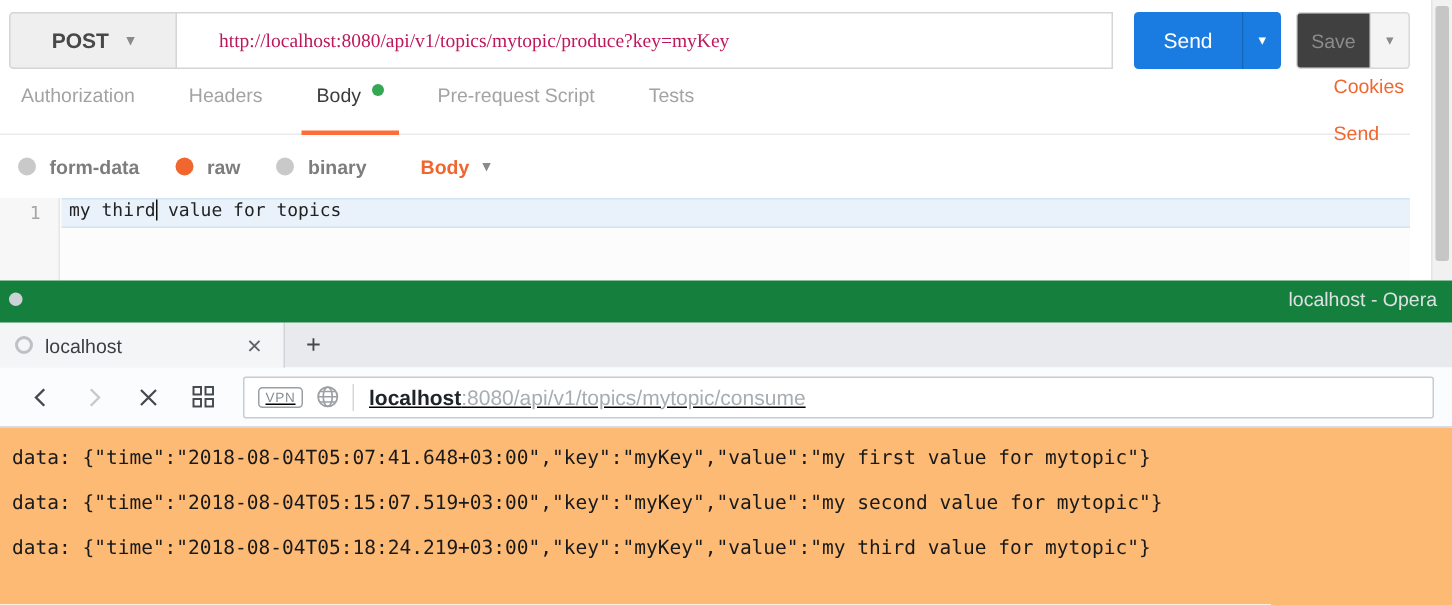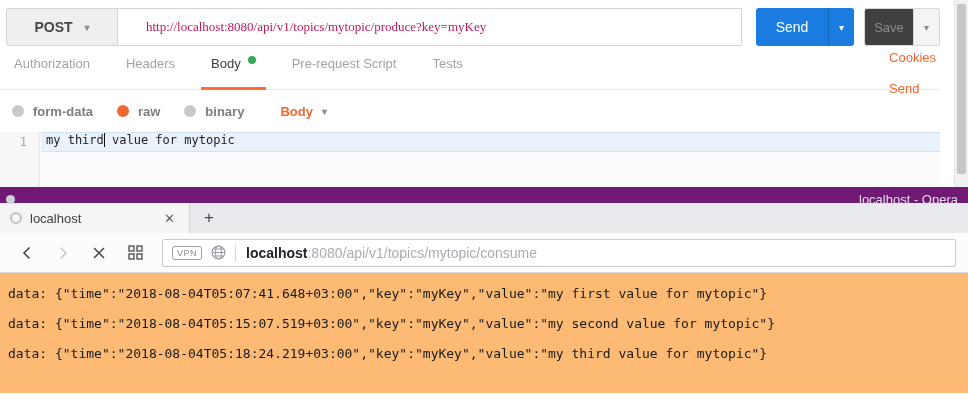--- a/index.html
+++ b/index.html
@@ -61,41 +61,41 @@
     border-top:1px solid #d2e3f3; border-bottom:1px solid #d2e3f3; display:flex;
     align-items:flex-start; padding-left:5px; color:#222; cursor:text; }
   .edit-cursor { display:inline-block; width:1px; height:14px; background:#111; }
 
   .pm-scrollbar { position:absolute; right:0; top:0; width:14px; height:187px;
     background:#f1f1f1; border-left:1px solid #e4e4e4; }
   .pm-scroll-thumb { position:absolute; left:2px; right:2px; top:4px; height:170px;
     background:#c6c6c6; border-radius:2px; cursor:grab; }
 
   
-  .op-titlebar { height:16px; background:#701a75; position:relative; }
+  .op-titlebar { height:28px; background:#15803d; position:relative; }
   .op-dot { position:absolute; left:6px; top:8px; width:9px; height:9px; border-radius:50%;
     background:#cdd2d6; }
   .op-title { position:absolute; right:10px; top:0; line-height:26px; color:#dde1e4; font-size:13px; }
 
   .op-tabstrip { height:30px; background:#e8eaed; display:flex; align-items:stretch; }
   .op-tab { width:190px; background:#f4f5f7; display:flex; align-items:center;
     padding:0 10px; border-right:1px solid #d0d3d7; cursor:pointer; }
   .op-favicon { width:12px; height:12px; border:2px solid #bcc1c6; border-radius:50%; flex:none; }
   .op-tab-title { margin-left:8px; font-size:13px; color:#3a3f44; flex:1; }
   .op-tab-close { font-size:13px; color:#5f6469; cursor:pointer; padding:2px 4px; }
   .op-newtab { width:38px; display:flex; align-items:center; justify-content:center;
     font-size:17px; color:#44494e; cursor:pointer; }
 
   .op-navbar { height:40px; background:#fbfcfd; border-bottom:1px solid #d9dcdf;
     display:flex; align-items:center; padding:0 12px; }
   .nav-btn { width:30px; height:30px; display:flex; align-items:center; justify-content:center;
     cursor:pointer; margin-right:6px; flex:none; }
   .nav-btn svg { display:block; }
   .addr-bar { flex:1; height:28px; border:1px solid #c8ccd0; border-radius:2px; background:#fff;
-    display:flex; align-items:center; padding:0 9px; margin-left:6px; cursor:text; }
+    display:flex; align-items:center; padding:0 9px; margin-left:6px; cursor:text;text-decoration:underline; }
   .vpn-badge { border:1px solid #9aa0a6; border-radius:3px; font-size:9px; padding:1px 4px;
     color:#868d94; letter-spacing:.5px; cursor:pointer; flex:none; }
   .globe-wrap { margin:0 9px; display:flex; align-items:center; flex:none; }
   .addr-sep { width:1px; height:18px; background:#d4d7da; margin-right:10px; flex:none; }
   .addr-host { font-size:14px; font-weight:bold; color:#20242a; }
   .addr-path { font-size:14px; color:#a8adb2; }
 
   .op-content { height:120px; background:#fdba74; font-family:"DejaVu Sans Mono", monospace;
     font-size:13px; color:#17191b; padding:5px 0 0 8px; }
   .op-line { height:30px; display:flex; align-items:center; white-space:pre; }
@@ -170,21 +170,21 @@
       </span>
     </div>
 
     <div class="pm-editor">
       <div class="pm-gutter">
         <span class="pm-linenum">1</span>
       </div>
       <div class="pm-activeline">
         <span style="white-space:pre;">my third</span>
         <span class="edit-cursor"></span>
-        <span style="white-space:pre;"> value for mytopic</span>
+        <span style="white-space:pre;"> value for topics</span>
       </div>
     </div>
 
     <div class="pm-scrollbar">
       <div class="pm-scroll-thumb"></div>
     </div>
   </div>
 
   <div class="op-titlebar">
     <span class="op-dot"></span>

